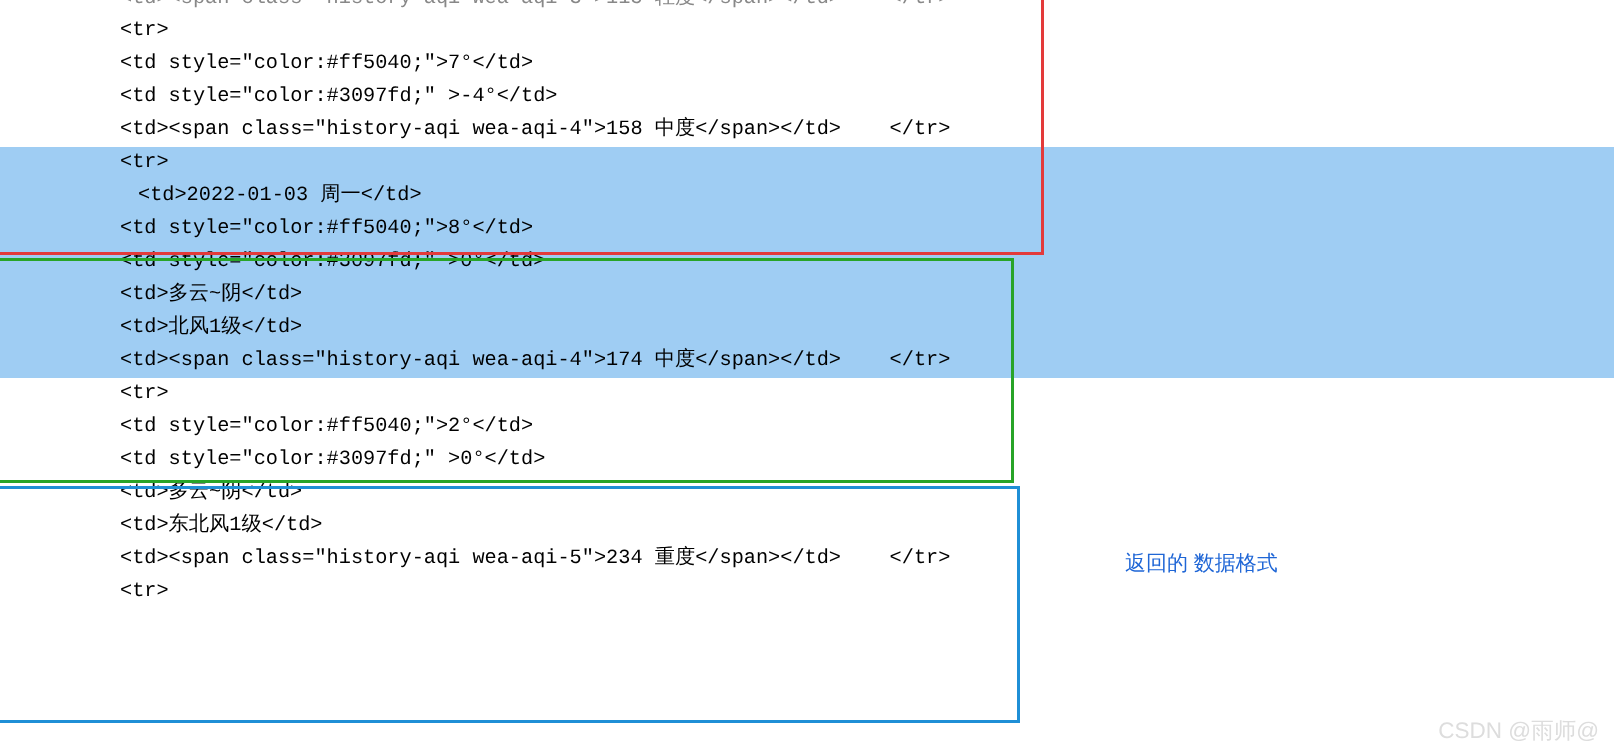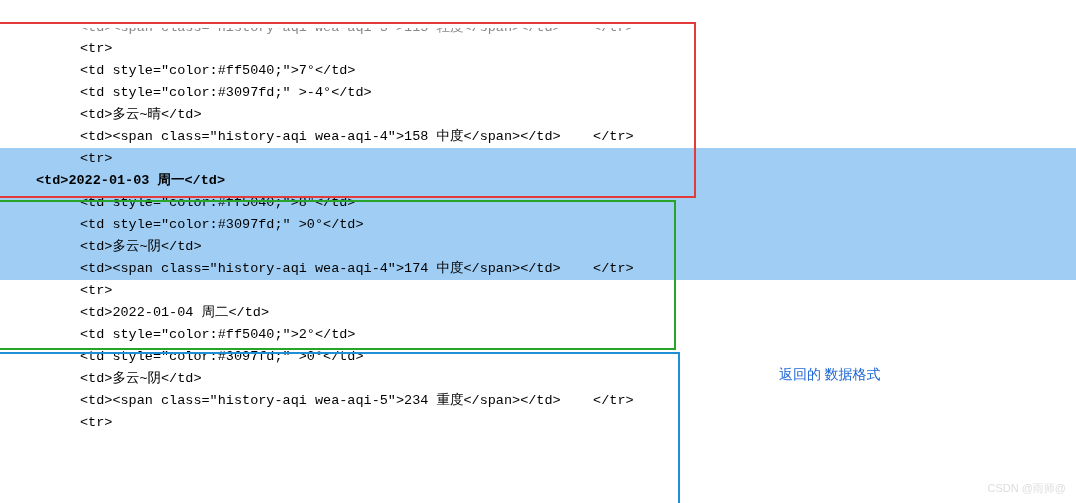--- a/index.html
+++ b/index.html
@@ -11,76 +11,74 @@
       color: #000;
       width: 1076px;
       height: 503px;
       overflow: hidden;
       position: relative;
     }
     .code-area {
       position: relative;
       padding-left: 80px;
       padding-top: 0;
-      margin-top: 28px;
     }
     .line {
       white-space: pre;
       height: 22px;
       position: relative;
     }
     .highlight-band {
       background: #9fcdf3;
     }
     .box {
       position: absolute;
       pointer-events: none;
       border: 2px solid;
     }
     .box-red { border-color: #e33a3a; }
     .box-green { border-color: #28a428; }
     .box-blue { border-color: #1f8fd6; }
     .annotation {
       position: absolute;
       color: #1f66d6;
-      font-family: Liberation Serif, serif;
+      font-family: Liberation Sans, sans-serif;
       font-size: 14px;
-      margin-left: 29px;
     }
     .watermark {
       position: absolute;
       bottom: 4px;
       right: 10px;
       font-family: Arial, sans-serif;
-      font-size: 11px;
+      font-size: 15px;
       color: #ddd;
     }
   </style>
 </head>
 <body>
 
 <div class="code-area">
   <div id="lines-container">
       <div class="line" style="color: rgb(136, 136, 136); height: 10px; overflow: hidden; line-height: 0px; padding-top: 0px;">&lt;td&gt;&lt;span class="history-aqi wea-aqi-3"&gt;115 轻度&lt;/span&gt;&lt;/td&gt;    &lt;/tr&gt;</div>
       <div class="line">&lt;tr&gt;</div>
       <div class="line">&lt;td style="color:#ff5040;"&gt;7°&lt;/td&gt;</div>
       <div class="line">&lt;td style="color:#3097fd;" &gt;-4°&lt;/td&gt;</div>
-      <div class="line">&lt;td&gt;多云~晴&lt;/td&gt;</div>
       <div class="line">&lt;td&gt;&lt;span class="history-aqi wea-aqi-4"&gt;158 中度&lt;/span&gt;&lt;/td&gt;    &lt;/tr&gt;</div>
       <div class="line highlight-band" style="margin-left: -80px; padding-left: 80px; width: 1076px;">&lt;tr&gt;</div>
-      <div class="line highlight-band" style="margin-left: -80px; padding-left: 36px; width: 1076px; font-weight: bold;">&lt;td&gt;2022-01-03 周一&lt;/td&gt;</div>
+      <div class="line highlight-band" style="margin-left: -80px; padding-left: 92px; width: 1076px;">&lt;td&gt;2022-01-03 周一&lt;/td&gt;</div>
       <div class="line highlight-band" style="margin-left: -80px; padding-left: 80px; width: 1076px;">&lt;td style="color:#ff5040;"&gt;8°&lt;/td&gt;</div>
       <div class="line highlight-band" style="margin-left: -80px; padding-left: 80px; width: 1076px;">&lt;td style="color:#3097fd;" &gt;0°&lt;/td&gt;</div>
       <div class="line highlight-band" style="margin-left: -80px; padding-left: 80px; width: 1076px;">&lt;td&gt;多云~阴&lt;/td&gt;</div>
+      <div class="line highlight-band" style="margin-left: -80px; padding-left: 80px; width: 1076px;">&lt;td&gt;北风1级&lt;/td&gt;</div>
       <div class="line highlight-band" style="margin-left: -80px; padding-left: 80px; width: 1076px;">&lt;td&gt;&lt;span class="history-aqi wea-aqi-4"&gt;174 中度&lt;/span&gt;&lt;/td&gt;    &lt;/tr&gt;</div>
       <div class="line">&lt;tr&gt;</div>
-      <div class="line">&lt;td&gt;2022-01-04 周二&lt;/td&gt;</div>
       <div class="line">&lt;td style="color:#ff5040;"&gt;2°&lt;/td&gt;</div>
       <div class="line">&lt;td style="color:#3097fd;" &gt;0°&lt;/td&gt;</div>
       <div class="line">&lt;td&gt;多云~阴&lt;/td&gt;</div>
+      <div class="line">&lt;td&gt;东北风1级&lt;/td&gt;</div>
       <div class="line">&lt;td&gt;&lt;span class="history-aqi wea-aqi-5"&gt;234 重度&lt;/span&gt;&lt;/td&gt;    &lt;/tr&gt;</div>
       <div class="line">&lt;tr&gt;</div>
     </div>
 
   <div class="box box-red" style="left:-40px; top:-6px; width:736px; height:176px;"></div>
   <div class="box box-green" style="left:-24px; top:172px; width:700px; height:150px;"></div>
   <div class="box box-blue" style="left:-40px; top:324px; width:720px; height:158px;"></div>
 </div>
 
 <div class="annotation" style="left:750px; top:364px;">返回的 数据格式</div>

